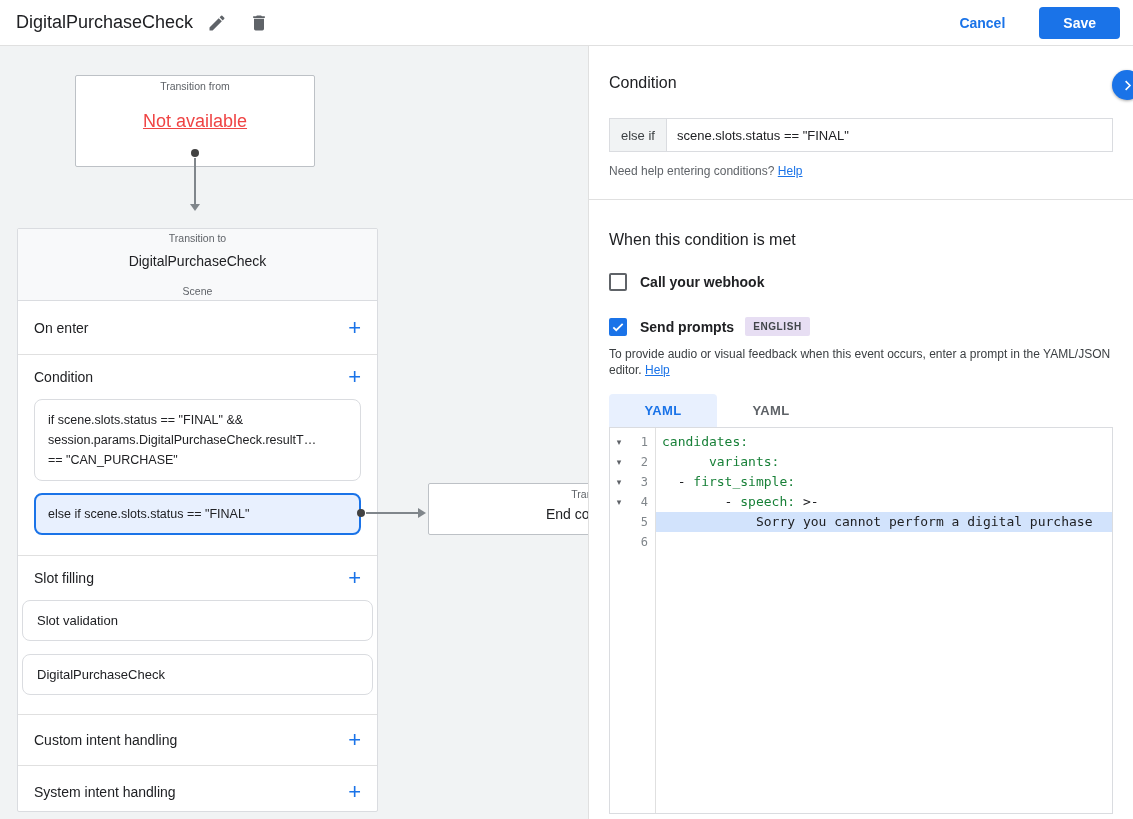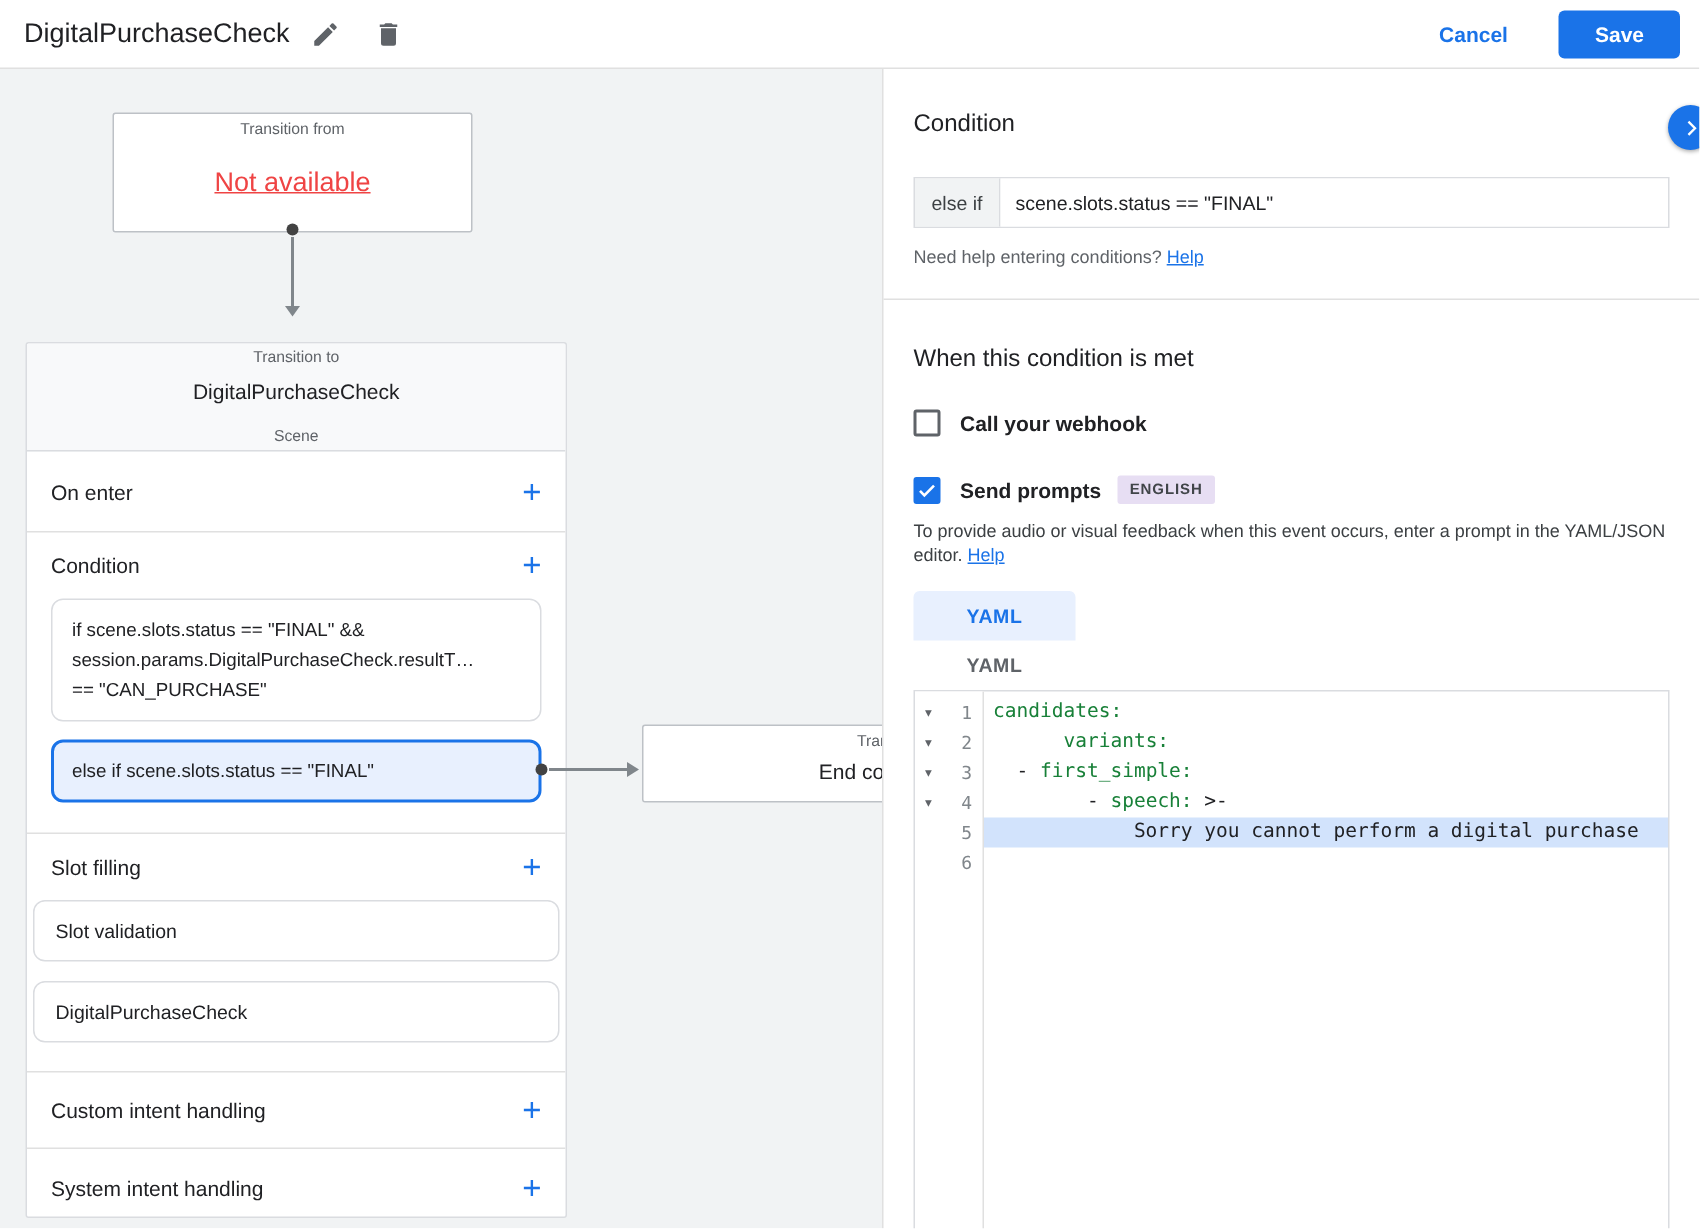--- a/index.html
+++ b/index.html
@@ -19,21 +19,21 @@
   .save-btn { height:32px; padding:0 24px; background:#1a73e8; color:#fff; border:none;
               border-radius:4px; font-size:14px; font-weight:700; cursor:pointer; font-family:inherit; }
 
   
   .body { display:flex; height:773px; position:relative; }
   .canvas { position:relative; width:588px; flex:none; background:#f1f3f4; overflow:hidden; }
   .panel { position:relative; flex:1; background:#fff; border-left:1px solid #e0e0e0;
            padding:0 20px; height:773px; }
 
   
-  .tf-box { position:absolute; left:75px; top:29px; width:240px; height:80px; background:#fff;
+  .tf-box { position:absolute; left:75px; top:29px; width:240px; height:92px; background:#fff;
             border:1px solid #bdc1c6; border-radius:2px; text-align:center; padding-top:4px; }
   .node-label { font-size:10.5px; color:#5f6368; }
   .tf-value { font-size:18px; color:#ef4444; margin-top:19px;text-decoration:underline; }
 
   .end-box { position:absolute; left:428px; top:437px; width:344px; height:52px; background:#fff;
              border:1px solid #bdc1c6; border-radius:2px; text-align:center; padding-top:4px; }
   .end-value { font-size:14px; color:#202124; margin-top:6px; }
 
   .dot { position:absolute; width:8px; height:8px; border-radius:50%; background:#424242; }
   .vline { position:absolute; width:2px; background:#80868b; }
@@ -94,21 +94,21 @@
   .check-row + .check-row { margin-top:26px; }
   .checkbox { width:18px; height:18px; border:2px solid #5f6368; border-radius:2px; background:#fff;
               flex:none; cursor:pointer; display:flex; align-items:center; justify-content:center; }
   .checkbox.checked { background:#1a73e8; border-color:#1a73e8; }
   .check-label { margin-left:13px; font-size:14px; font-weight:700; color:#202124; cursor:pointer; }
   .lang-badge { margin-left:11px; background:#e7def3; color:#414549; font-size:10px; font-weight:700;
                 letter-spacing:.6px; padding:4px 8px; border-radius:2px; }
 
   .prompts-desc { margin-top:10px; font-size:12px; color:#3c4043; line-height:16px; max-width:512px; }
 
-  .tabs { display:flex; margin-top:16px;flex-direction:column; }
+  .tabs { display:flex; margin-top:16px; }
   .tab { width:108px; height:33px; display:flex; align-items:center; justify-content:center;
          font-size:13px; font-weight:700; letter-spacing:.4px; color:#5f6368; cursor:pointer; }
   .tab.active { background:#e8f0fe; color:#1a73e8; border-radius:4px 4px 0 0; }
 
   .editor { display:flex; border:1px solid #dadce0; height:387px; background:#fff; }
   .gutter { width:46px; flex:none; background:#fff; border-right:1px solid #e0e0e0; padding-top:4px; }
   .gutter-row { height:20px; display:flex; align-items:center; }
   .fold { width:18px; text-align:center; font-size:9px; color:#5f6368; cursor:pointer; }
   .lnum { flex:1; text-align:right; padding-right:7px; font-size:12px; color:#80868b;
           font-family:"DejaVu Sans Mono", monospace; }

